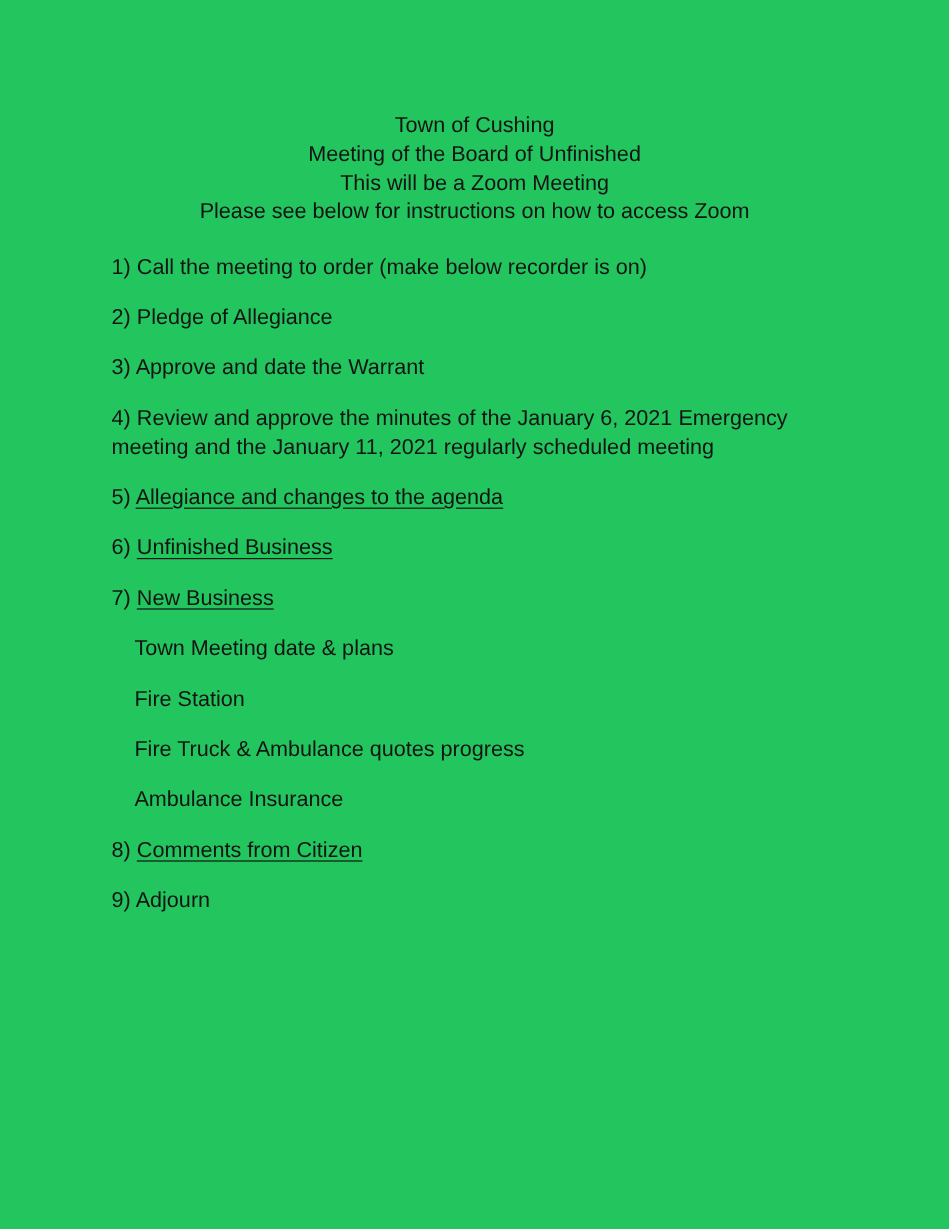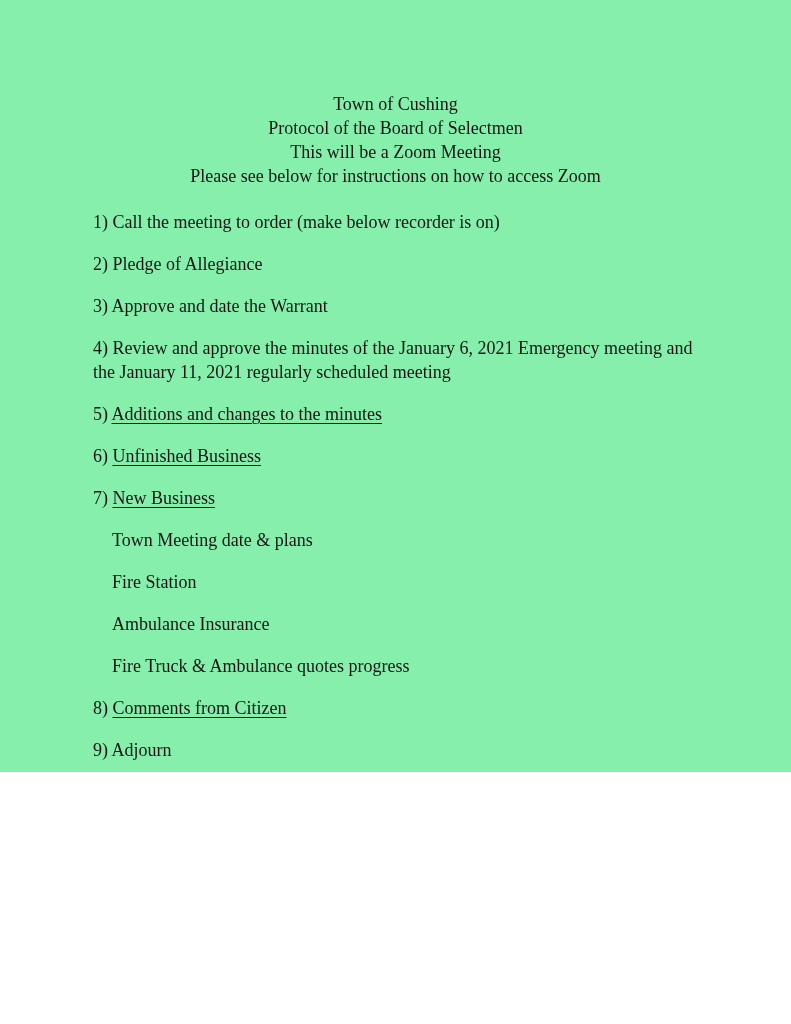--- a/index.html
+++ b/index.html
@@ -3,24 +3,24 @@
 <meta charset="utf-8">
 <style>
   html, body {
     margin: 0;
     padding: 0;
     background: #ffffff;
   }
   .page {
     position: relative;
     width: 791px;
-    height: 772px;
-    background: #86efac;
+    height: 1024px;
+    background: #22c55e;
     color: #141414;
-    font-family: Liberation Serif, serif;
+    font-family: Liberation Sans, sans-serif;
     font-size: 18px;
     line-height: 24px;
     overflow: hidden;
     box-sizing: border-box;
   }
   .doc-header {
     margin-top: 92px;
     text-align: center;
     width: 100%;
   }
@@ -43,21 +43,21 @@
     padding-left: 19px;
   }
 </style>
 </head>
 <body>
 
 <div class="page">
 
   <div class="doc-header">
     <span class="header-line">Town of Cushing</span>
-    <span class="header-line">Protocol of the Board of Selectmen</span>
+    <span class="header-line">Meeting of the Board of Unfinished</span>
     <span class="header-line">This will be a Zoom Meeting</span>
     <span class="header-line">Please see below for instructions on how to access Zoom</span>
   </div>
 
   <div class="agenda">
   <div>
     <p><span>1)</span> <span class="agenda-item-text">Call the meeting to order (make below recorder is on)</span></p>
     <div></div>
   </div>
 
@@ -70,35 +70,35 @@
     <p><span>3)</span> <span class="agenda-item-text">Approve and date the Warrant</span></p>
     <div></div>
   </div>
 
   <div>
     <p><span>4)</span> <span class="agenda-item-text">Review and approve the minutes of the January 6, 2021 Emergency meeting and the January 11, 2021 regularly scheduled meeting</span></p>
     <div></div>
   </div>
 
   <div>
-    <p><span>5)</span> <span class="agenda-item-text underline">Additions and changes to the minutes</span></p>
+    <p><span>5)</span> <span class="agenda-item-text underline">Allegiance and changes to the agenda</span></p>
     <div></div>
   </div>
 
   <div>
     <p><span>6)</span> <span class="agenda-item-text underline">Unfinished Business</span></p>
   </div>
 
   <div>
     <p><span>7)</span> <span class="agenda-item-text underline">New Business</span></p>
     <div>
           <p class="sub-item">Town Meeting date &amp; plans</p>
           <p class="sub-item">Fire Station</p>
+          <p class="sub-item">Fire Truck &amp; Ambulance quotes progress</p>
           <p class="sub-item">Ambulance Insurance</p>
-          <p class="sub-item">Fire Truck &amp; Ambulance quotes progress</p>
         </div>
   </div>
 
   <div>
     <p><span>8)</span> <span class="agenda-item-text underline">Comments from Citizen</span></p>
     <div></div>
   </div>
 
   <div>
     <p><span>9)</span> <span class="agenda-item-text">Adjourn</span></p>

